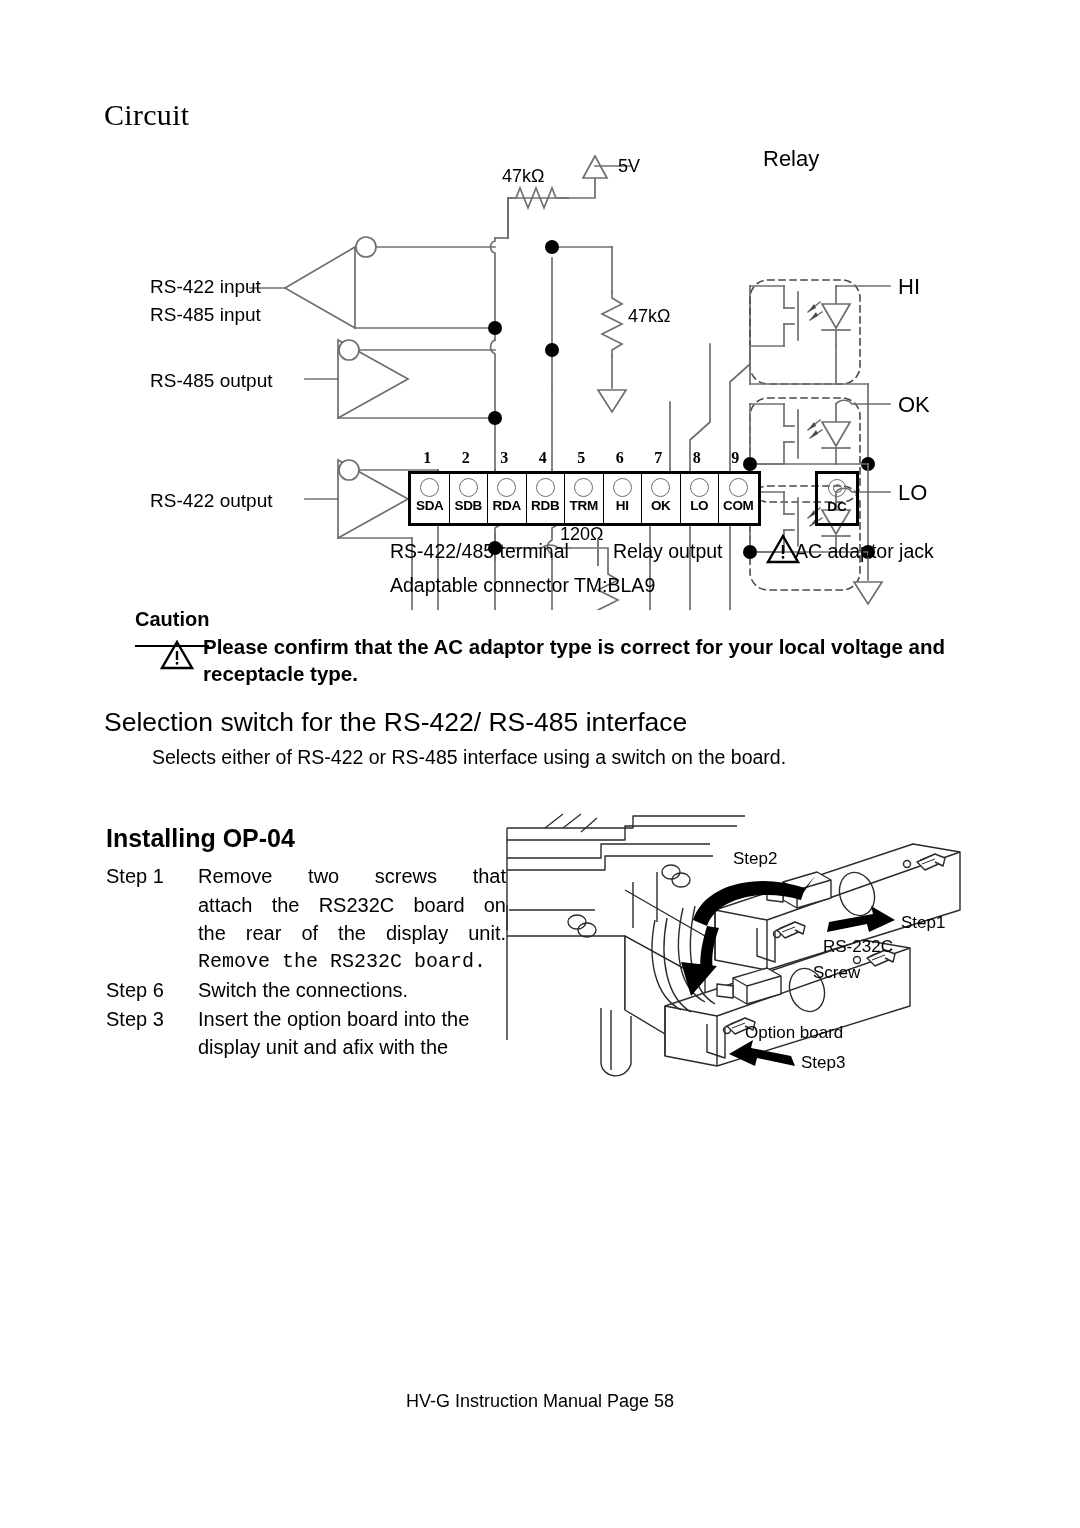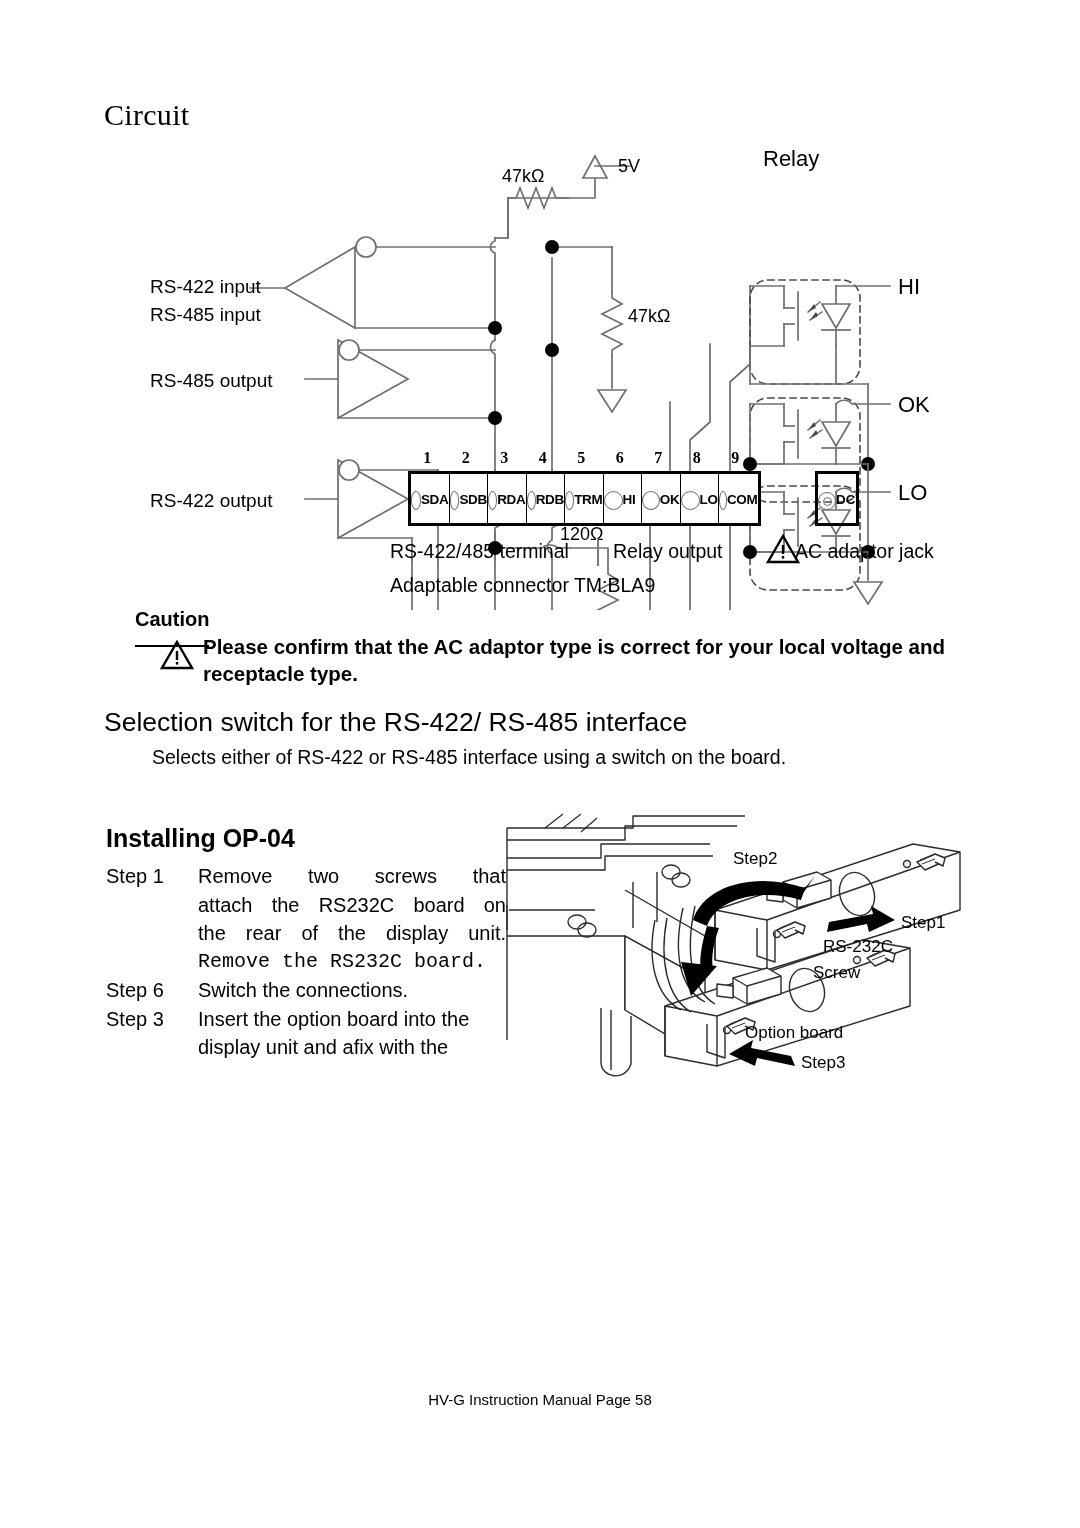--- a/index.html
+++ b/index.html
@@ -53,21 +53,21 @@
     display: flex;
     background: #fff;
     box-sizing: border-box;
   }
   .term-cell {
     width: 38.5px;
     border-right: 1.5px solid #000;
     box-sizing: border-box;
     position: relative;
     display: flex;
-    flex-direction: row;
+    flex-direction: column;
     align-items: center;
     justify-content: flex-start;
   }
   .term-cell:last-child { border-right: none; }
   .term-hole {
     width: 17px;
     height: 17px;
     border: 1.4px solid #6d6d6d;
     border-radius: 50%;
     margin-top: 4px;
@@ -97,21 +97,21 @@
   
   .dc-jack {
     position: absolute;
     left: 815px;
     top: 471px;
     width: 44px;
     height: 55px;
     border: 3px solid #000;
     box-sizing: border-box;
     display: flex;
-    flex-direction: row;
+    flex-direction: column;
     align-items: center;
   }
   .dc-hole-outer {
     width: 16px;
     height: 16px;
     border: 1.4px solid #6d6d6d;
     border-radius: 50%;
     margin-top: 5px;
     display: flex;
     align-items: center;
@@ -260,21 +260,21 @@
   }
   .illustration svg { display: block; }
 
   
   .footer {
     position: absolute;
     left: 0;
     top: 1391px;
     width: 1080px;
     text-align: center;
-    font-size: 15px;
+    font-size: 18px;
   }
 
   text { font-family: "Liberation Sans", sans-serif; }
 </style>
 </head>
 <body>
 
 <div class="page">
 
   <div class="circuit-heading">Circuit</div>

